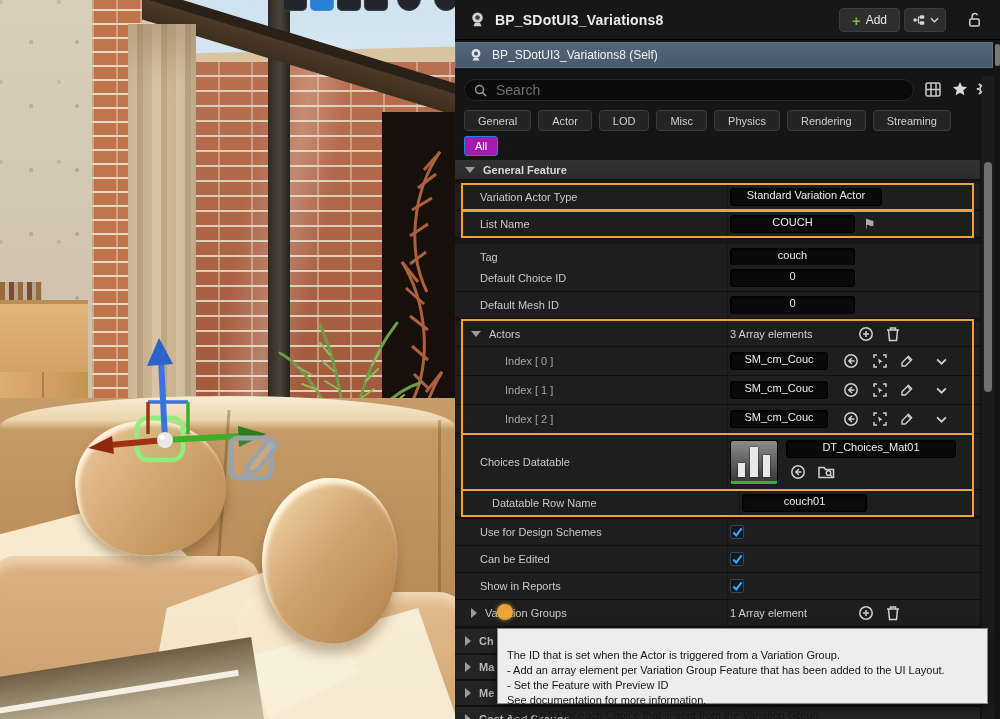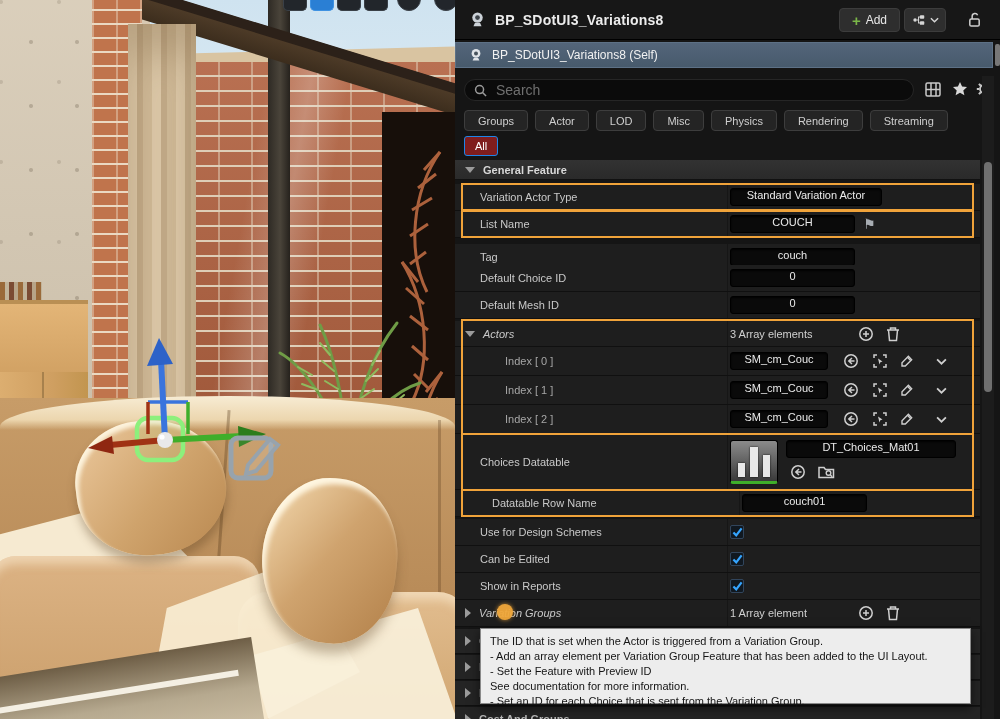--- a/index.html
+++ b/index.html
@@ -69,41 +69,41 @@
   .lockpos{position:absolute;right:18px;top:11px;}
   .selrow{position:absolute;left:0;top:42px;width:538px;height:26px;background:linear-gradient(180deg,#53657a,#475a6c);border:1px solid #5d7186;display:flex;align-items:center;gap:8px;padding-left:12px;color:#f2f2f2;font-size:12px;}
   .selscroll{position:absolute;left:540px;top:44px;width:5px;height:22px;background:#777;border-radius:2px;}
   .searchrow{position:absolute;left:0;top:74px;width:545px;height:32px;}
   .search-pill{position:absolute;left:9px;top:5px;width:450px;height:22px;background:#0b0b0b;border:1px solid #262626;border-radius:12px;display:flex;align-items:center;padding:0 9px;gap:7px;}
   .search-pill input{background:transparent;border:none;outline:none;color:#bdbdbd;font-size:14px;width:380px;font-family:inherit;}
   .search-pill input::placeholder{color:#6f6f6f;}
   .sricon{position:absolute;top:8px;}
   .filters{position:absolute;left:9px;top:110px;display:flex;gap:7px;}
   .fbtn{height:21px;padding:0 13px;background:#242424;border:1px solid #3d3d3d;border-radius:4px;color:#cfcfcf;display:flex;align-items:center;font-size:11px;cursor:pointer;}
-  .allbtn{position:absolute;left:9px;top:136px;height:20px;padding:0 10px;background:#7f1d1d;border:1px solid #1e85e8;border-radius:3px;color:#fff;display:flex;align-items:center;font-size:11px;cursor:pointer;}
+  .allbtn{position:absolute;left:9px;top:136px;height:20px;padding:0 10px;background:#a21caf;border:1px solid #1e85e8;border-radius:3px;color:#fff;display:flex;align-items:center;font-size:11px;cursor:pointer;}
   .cat{position:absolute;left:0;width:525px;height:20px;background:linear-gradient(180deg,#323232,#2a2a2a);border-bottom:1px solid #111;display:flex;align-items:center;gap:8px;padding-left:10px;font-weight:bold;color:#d8d8d8;}
   .tri-down{width:0;height:0;border-left:5px solid transparent;border-right:5px solid transparent;border-top:6px solid #9b9b9b;}
   .tri-right{width:0;height:0;border-top:5px solid transparent;border-bottom:5px solid transparent;border-left:6px solid #9b9b9b;}
   .row{position:absolute;left:0;width:525px;background:#1e1e1e;border-bottom:1px solid #101010;display:flex;align-items:center;}
   .row .name{width:273px;align-self:stretch;display:flex;align-items:center;gap:8px;padding-left:25px;color:#c9c9c9;border-right:1px solid #161616;}
-  .row .name.hdrname{padding-left:10px;font-style:italic;}
+  .row .name.hdrname{padding-left:16px;}
   .row.sub .name{padding-left:50px;color:#a6a6a6;}
   .val{position:relative;flex:1;height:100%;display:flex;align-items:center;padding-left:2px;gap:8px;}
   .tbox{height:18px;background:#0a0a0a;border:1px solid #000;border-radius:3px;color:#eaeaea;display:flex;align-items:center;padding:0 7px;box-shadow:inset 0 1px 2px rgba(0,0,0,.9);flex-direction:column;}
   .dd{justify-content:space-between;gap:6px;cursor:pointer;}
   .w125{width:125px;}.w152{width:152px;}.w98{width:98px;}.w170{width:170px;}
   .icon{color:#c7c7c7;cursor:pointer;display:inline-flex;}
   .flag{color:#a8adb3;font-family:"DejaVu Sans",sans-serif;font-size:14px;cursor:pointer;}
   .chk{width:14px;height:14px;background:#101820;border:1px solid #31455c;border-radius:2px;display:flex;align-items:center;justify-content:center;cursor:pointer;}
   .thumb{width:48px;height:44px;border-radius:3px;background:linear-gradient(180deg,#8b8b8b,#3a3a3a);border:1px solid #000;border-bottom:3px solid #3fae2a;position:relative;overflow:hidden;cursor:pointer;}
   .thumb .bar{position:absolute;bottom:4px;background:#e8e8e8;box-shadow:0 0 2px #000;}
   .orange{position:absolute;border:2px solid #f0a33a;pointer-events:none;z-index:5;left:6px;width:513px;}
   .scroll-track{position:absolute;left:527px;top:76px;width:12px;height:643px;background:#1c1c1c;}
   .scroll-thumb{position:absolute;left:529px;top:162px;width:8px;height:230px;background:#6f6f6f;border-radius:4px;cursor:grab;}
-  .tooltip{position:absolute;left:25px;top:628px;width:491px;height:76px;background:#ededed;border:1px solid #8a8a8a;box-shadow:0 4px 10px rgba(0,0,0,.55);z-index:10;color:#141414;font-size:11px;line-height:15px;padding:5px 9px;}
+  .tooltip{position:absolute;left:42px;top:628px;width:491px;height:76px;background:#ededed;border:1px solid #8a8a8a;box-shadow:0 4px 10px rgba(0,0,0,.55);z-index:10;color:#141414;font-size:11px;line-height:15px;padding:19px 9px;}
   .partialrow{position:absolute;left:0;width:525px;height:25px;background:#242424;border-bottom:1px solid #101010;display:flex;align-items:center;gap:8px;padding-left:10px;font-weight:bold;color:#b9b9b9;}
   .cursor-dot{position:absolute;left:42px;top:604px;width:16px;height:16px;border-radius:50%;background:#f2a93b;opacity:.95;z-index:6;box-shadow:0 0 4px rgba(242,169,59,.8);}
   svg{display:block;}
 </style>
 </head>
 <body>
 
 <div class="stage">
 
   <div class="viewport">
@@ -278,21 +278,21 @@
             <line x1="13.1" y1="2.9" x2="11.2" y2="4.8"></line>
               <line x1="4.8" y1="11.2" x2="2.9" y2="13.1"></line>
           </g>
           <circle cx="8" cy="8" r="4" fill="none" stroke="#c9c9c9" stroke-width="1.8"></circle>
           <circle cx="8" cy="8" r="1.4" fill="#c9c9c9"></circle>
         </svg>
       </div>
     </div>
 
     <div class="filters">
-      <div class="fbtn">Groups</div>
+      <div class="fbtn">General</div>
       <div class="fbtn">Actor</div>
       <div class="fbtn">LOD</div>
       <div class="fbtn">Misc</div>
       <div class="fbtn">Physics</div>
       <div class="fbtn">Rendering</div>
       <div class="fbtn">Streaming</div>
     </div>
     <div class="allbtn">All</div>
 
     <div class="cat" style="top:160px;">

